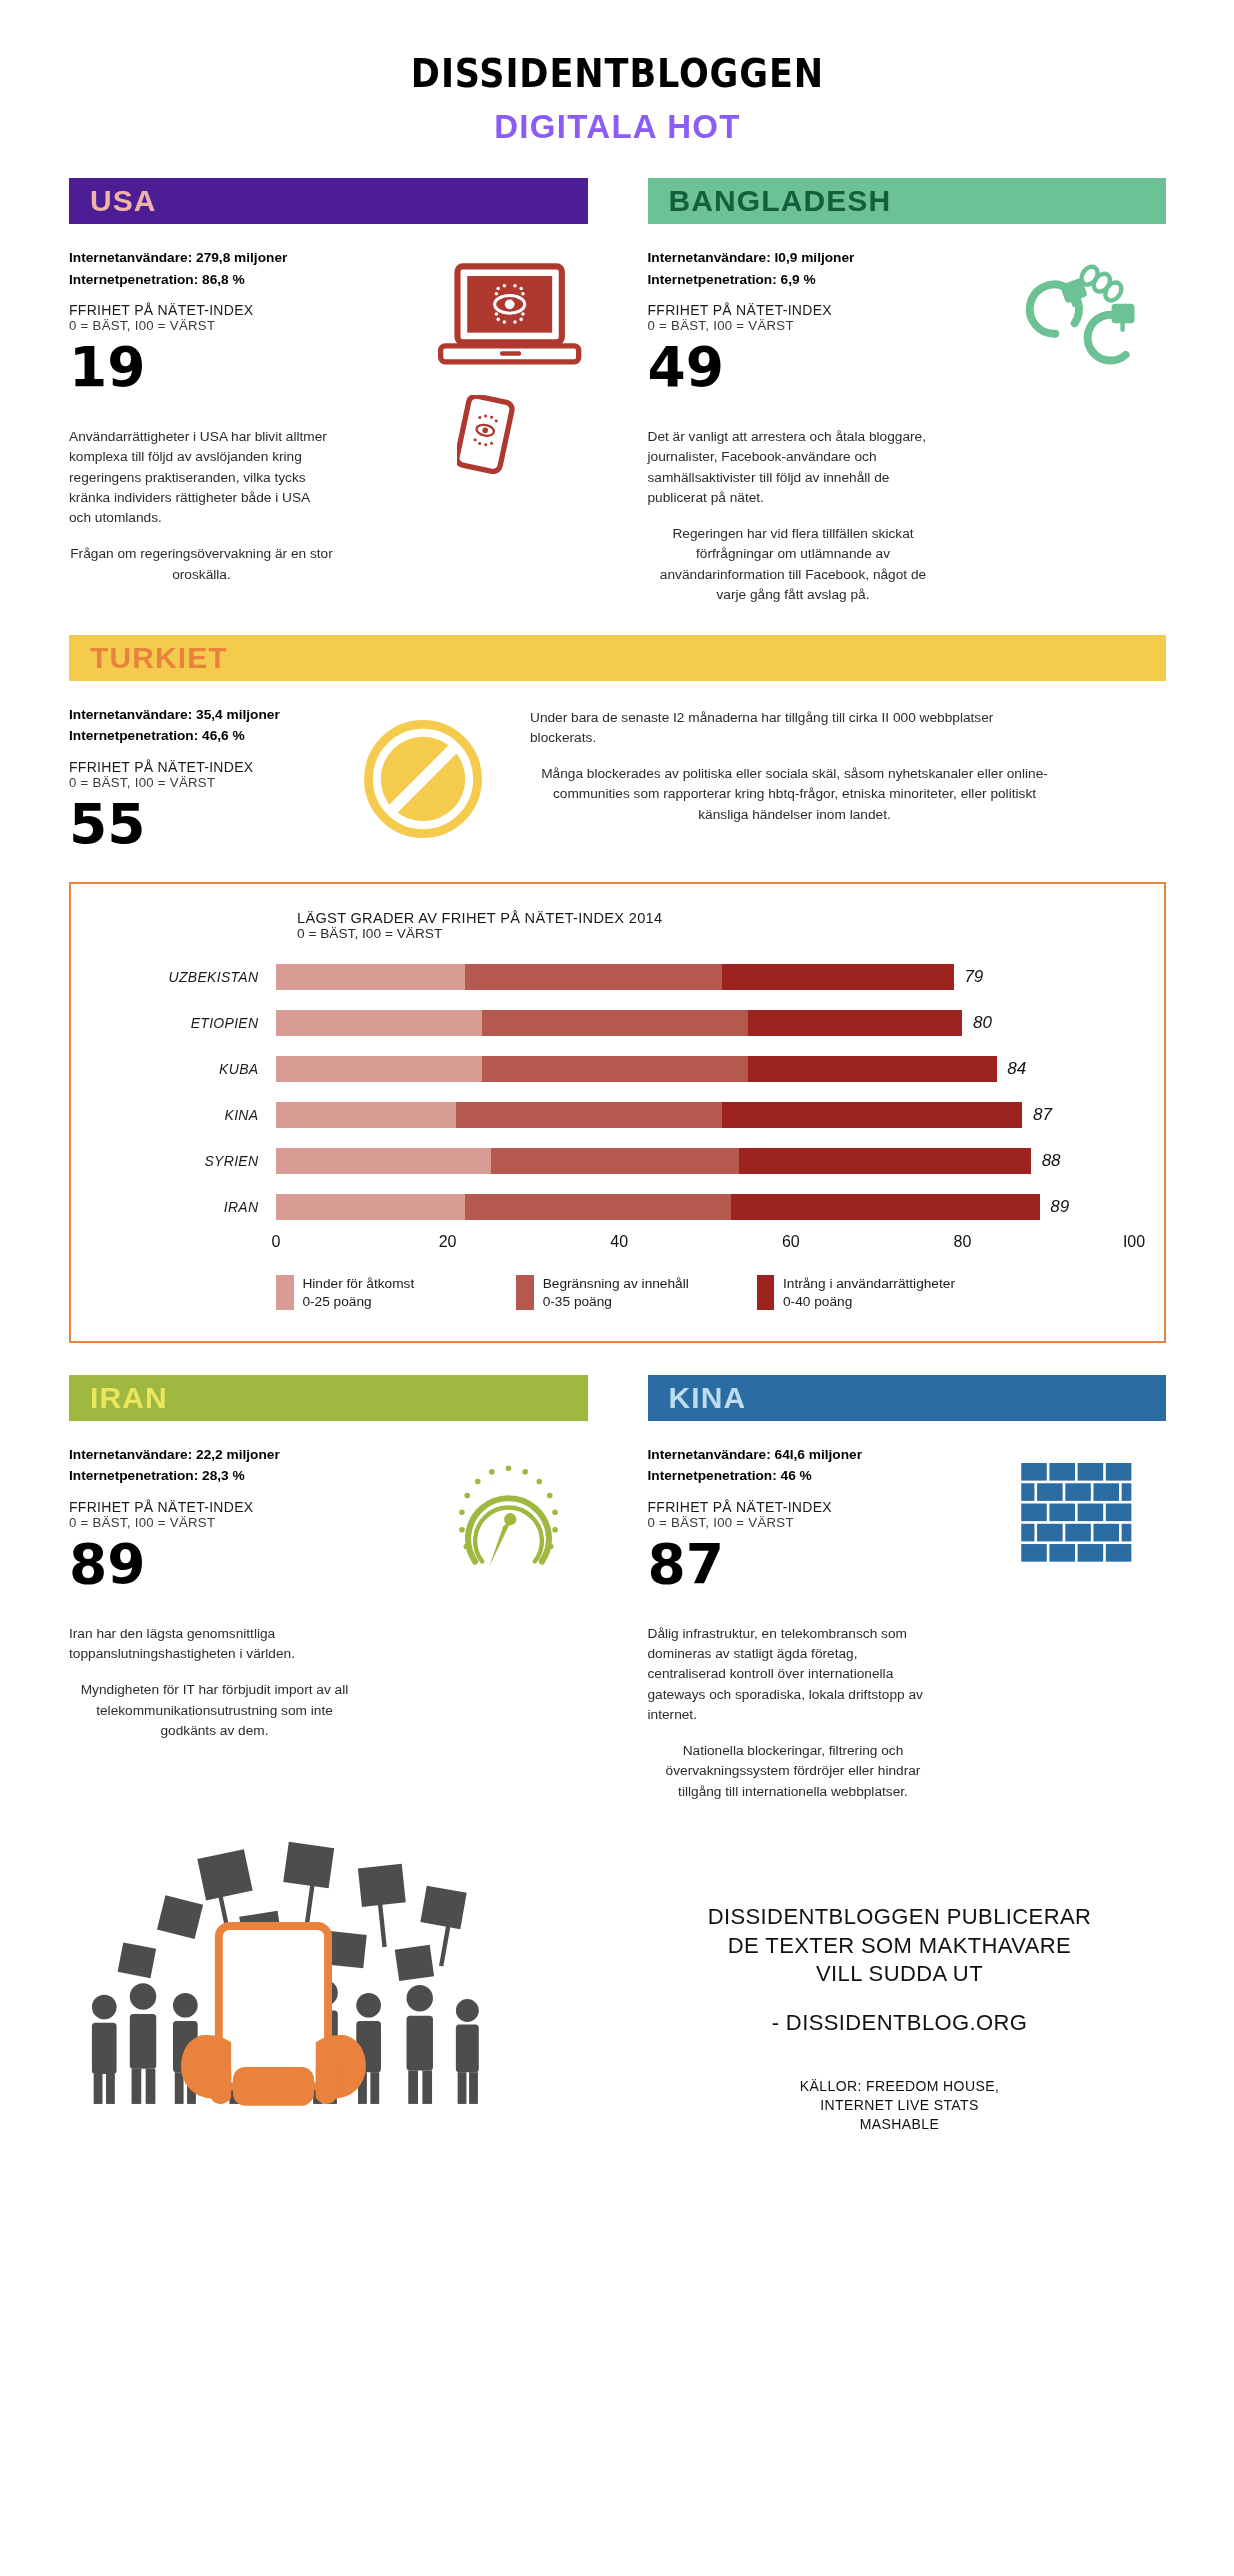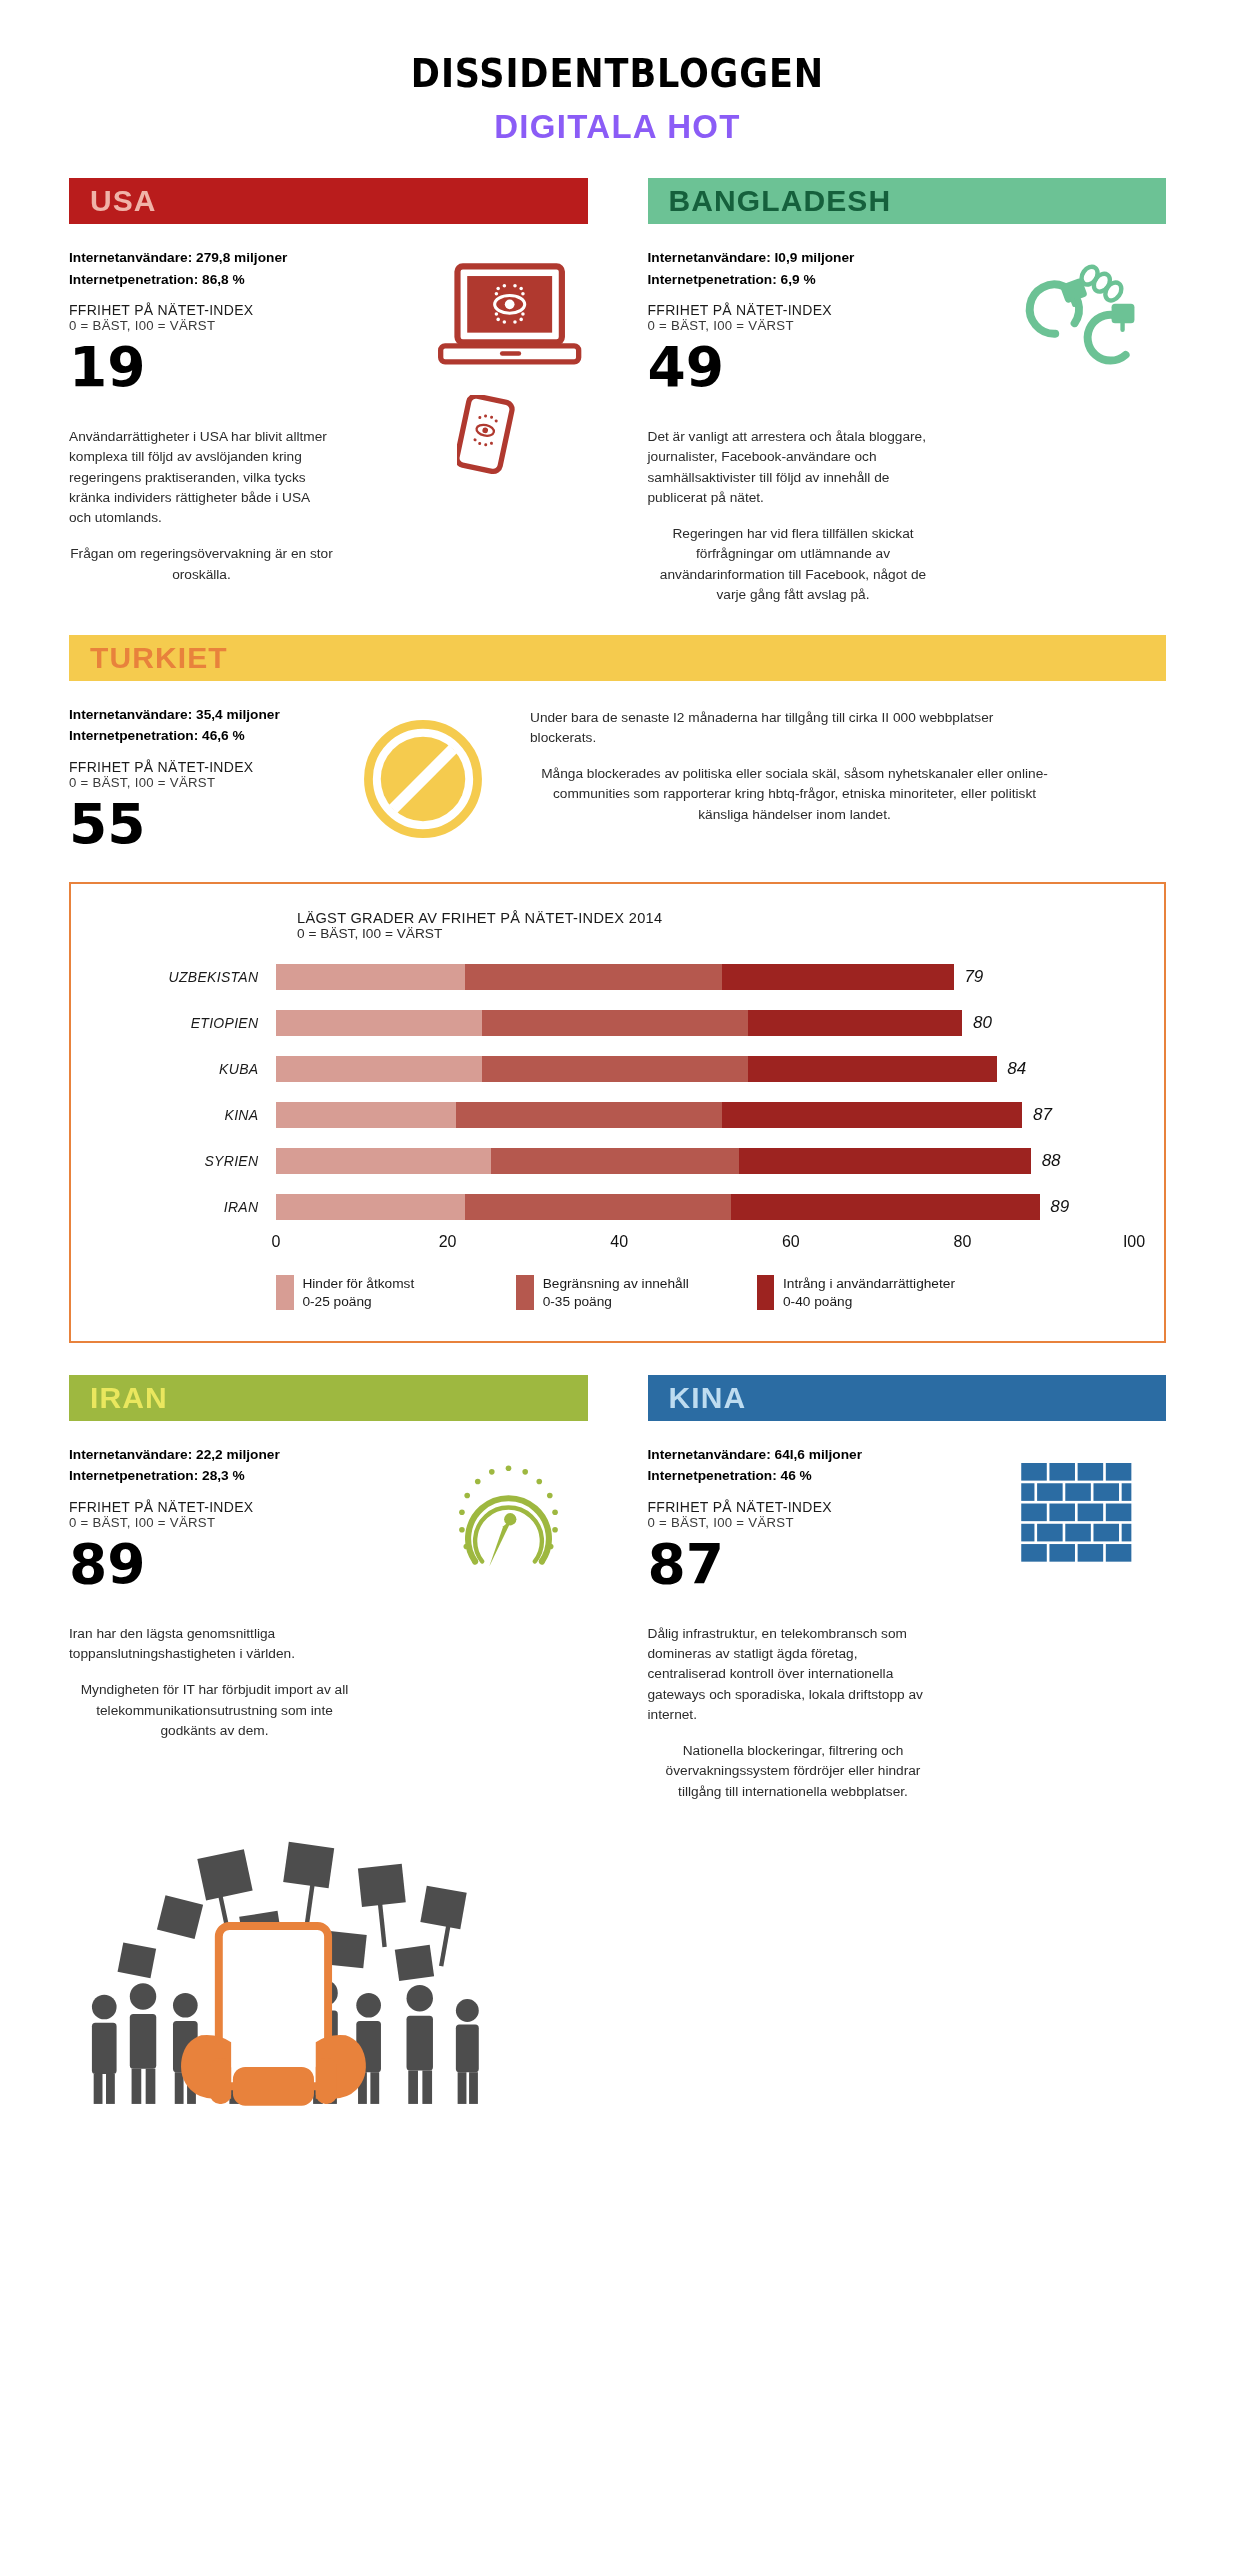--- a/index.html
+++ b/index.html
@@ -89,21 +89,21 @@
 <div class="page">
 
   <div class="masthead">
     <div class="brand">DISSIDENTBLOGGEN</div>
     <div class="subtitle">DIGITALA HOT</div>
   </div>
 
   <div class="row" style="margin-top:32px;">
 
     <div class="col">
-      <div class="banner" style="background:#b91c1c;">
+      <div class="banner" style="background:#4c1d95;">
         <span class="banner-label" style="color:#f0b3a8;">USA</span>
       </div>
       <div class="card-inner">
         <div class="card-text">
           <div class="stats">Internetanvändare: 279,8 miljoner</div>
           <div class="stats">Internetpenetration: 86,8 %</div>
           <div class="idx-label">FFRIHET PÅ NÄTET-INDEX</div>
           <div class="idx-sub">0 = BÄST, I00 = VÄRST</div>
           <div class="score">19</div>
         </div>
@@ -480,16 +480,29 @@
           <circle cx="232" cy="264" r="5" fill="#e8823c"></circle>
 
           <path d="M150 220 q-18 6 -22 26 q-4 22 10 36 q10 10 26 10 l20 0 l0 -64 q-14 -10 -34 -8 z" fill="#e8823c"></path>
           <path d="M314 220 q18 6 22 26 q4 22 -10 36 q-10 10 -26 10 l-20 0 l0 -64 q14 -10 34 -8 z" fill="#e8823c"></path>
           <rect x="160" y="246" width="24" height="52" rx="11" fill="#e8823c"></rect>
           <rect x="280" y="246" width="24" height="52" rx="11" fill="#e8823c"></rect>
           <rect x="186" y="256" width="92" height="44" rx="14" fill="#e8823c"></rect>
         </g>
       </svg>
     </div>
+    <div class="footer-text">
+      <div class="footer-main">
+        <div>DISSIDENTBLOGGEN PUBLICERAR</div>
+        <div>DE TEXTER SOM MAKTHAVARE</div>
+        <div>VILL SUDDA UT</div>
+      </div>
+      <div class="footer-url">- DISSIDENTBLOG.ORG</div>
+      <div class="footer-src">
+        <div>KÄLLOR: FREEDOM HOUSE,</div>
+        <div>INTERNET LIVE STATS</div>
+        <div>MASHABLE</div>
+      </div>
+    </div>
   </div>
 
 </div>
 
 
 </body></html>

